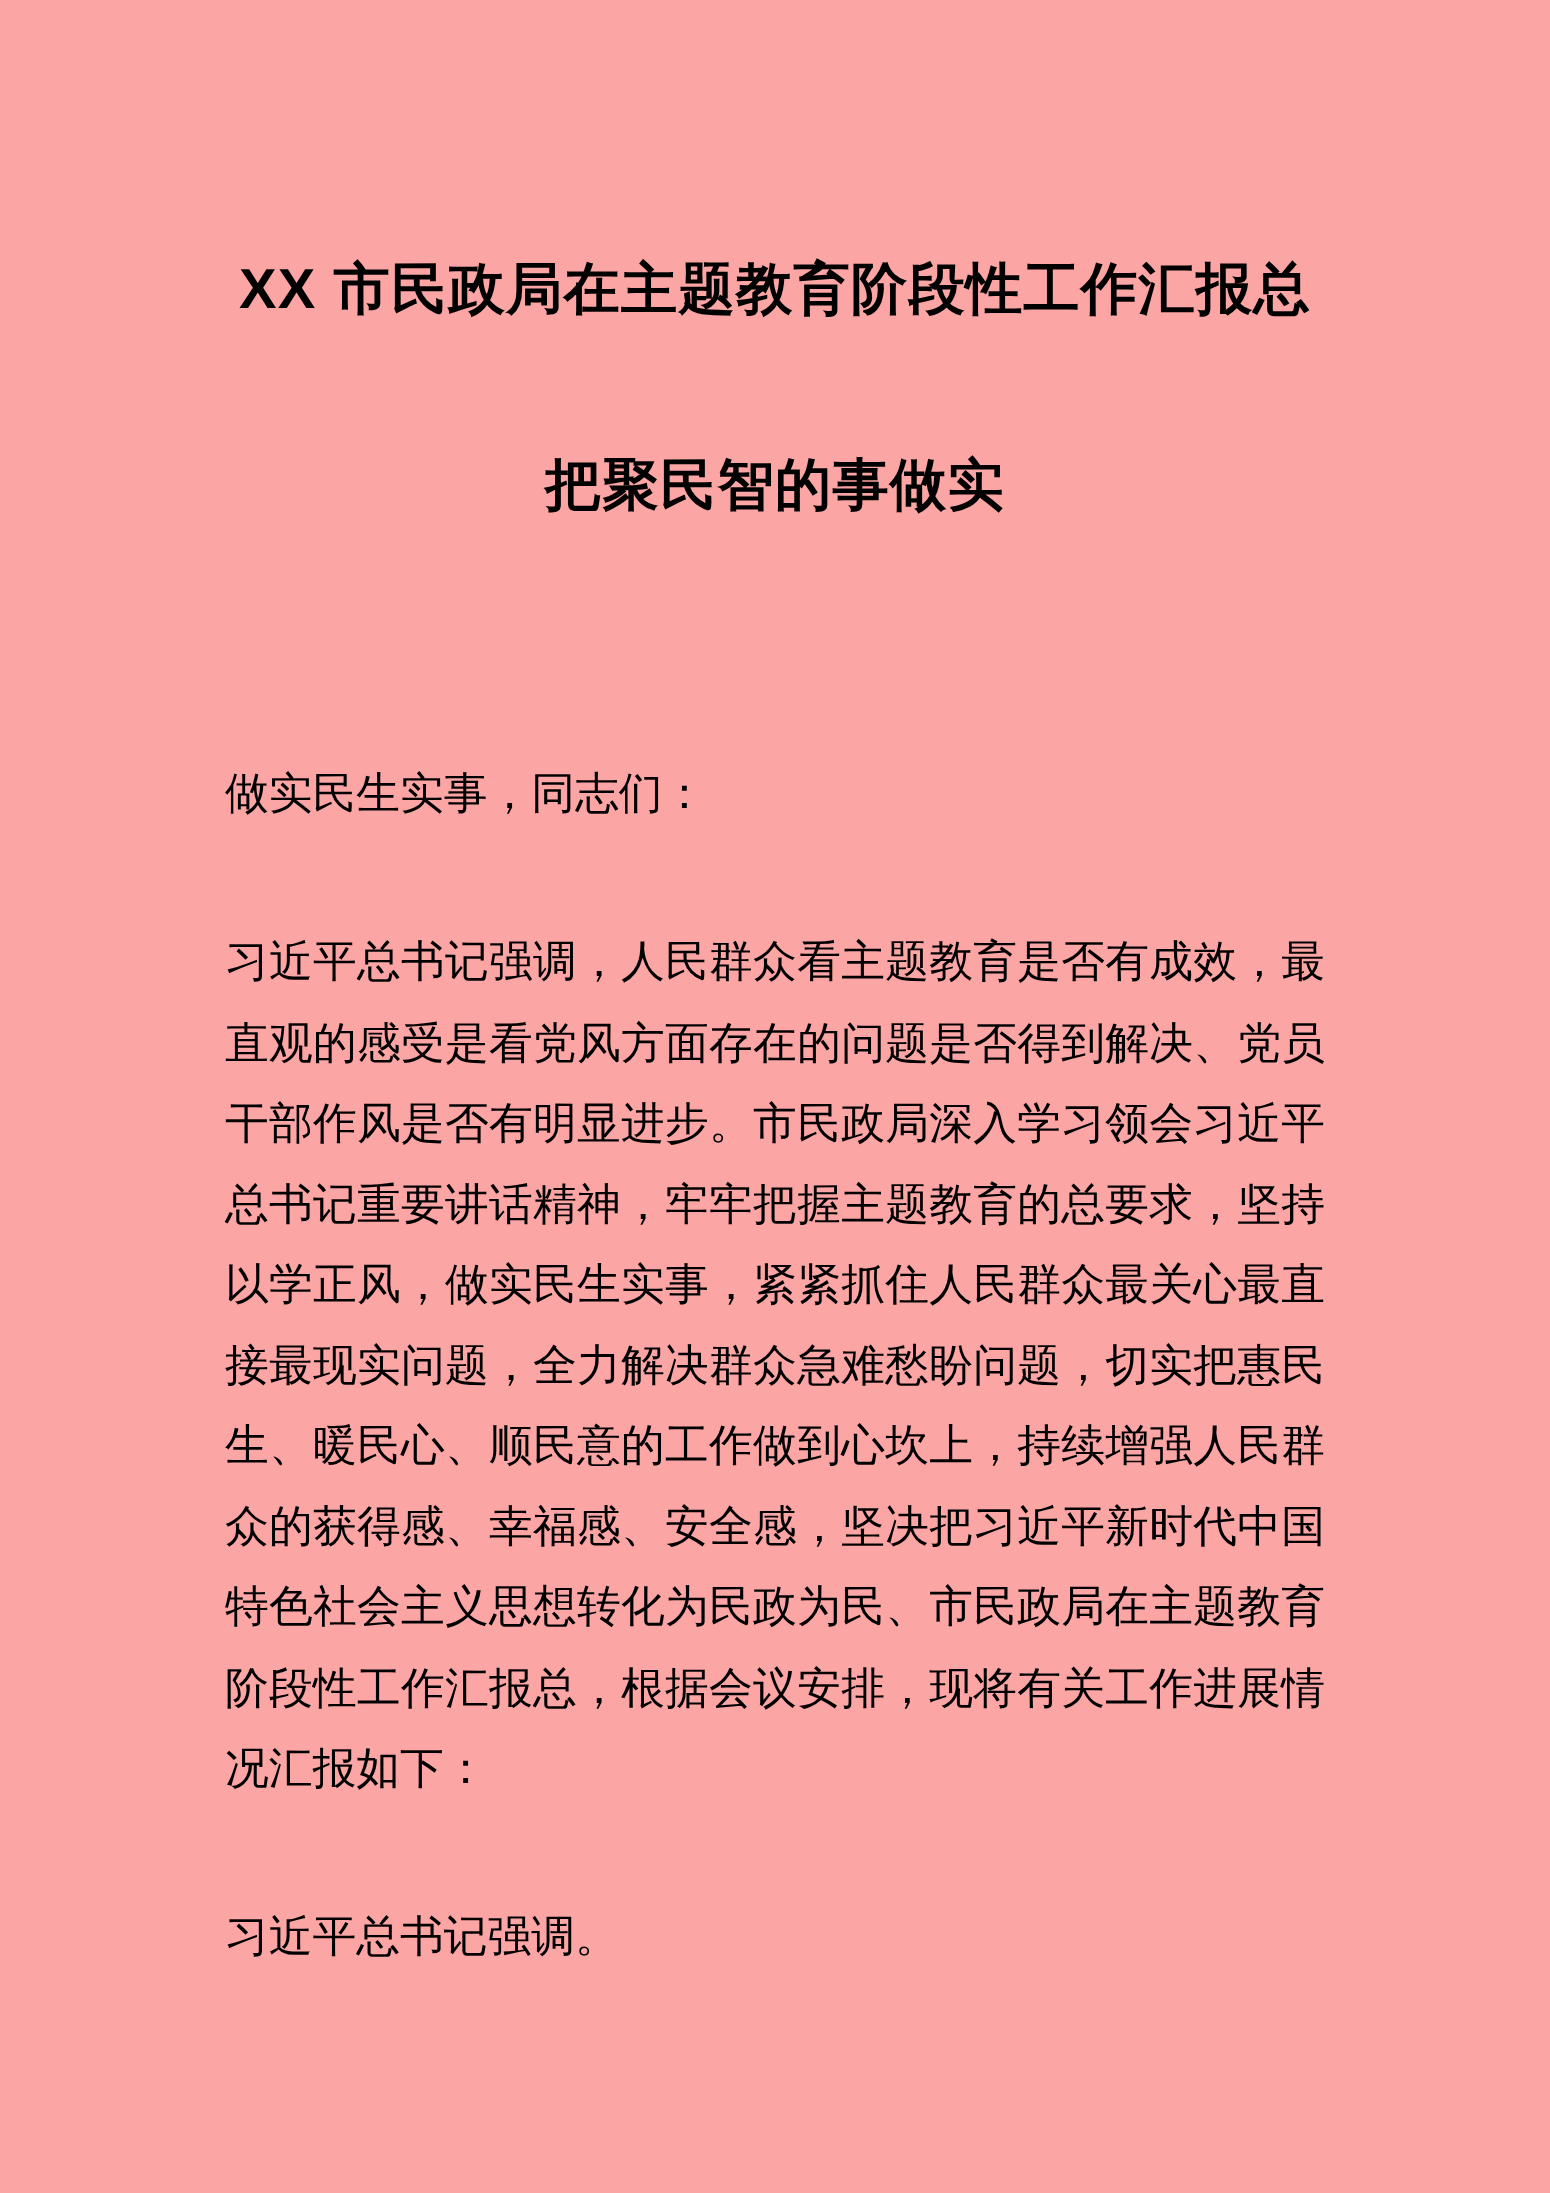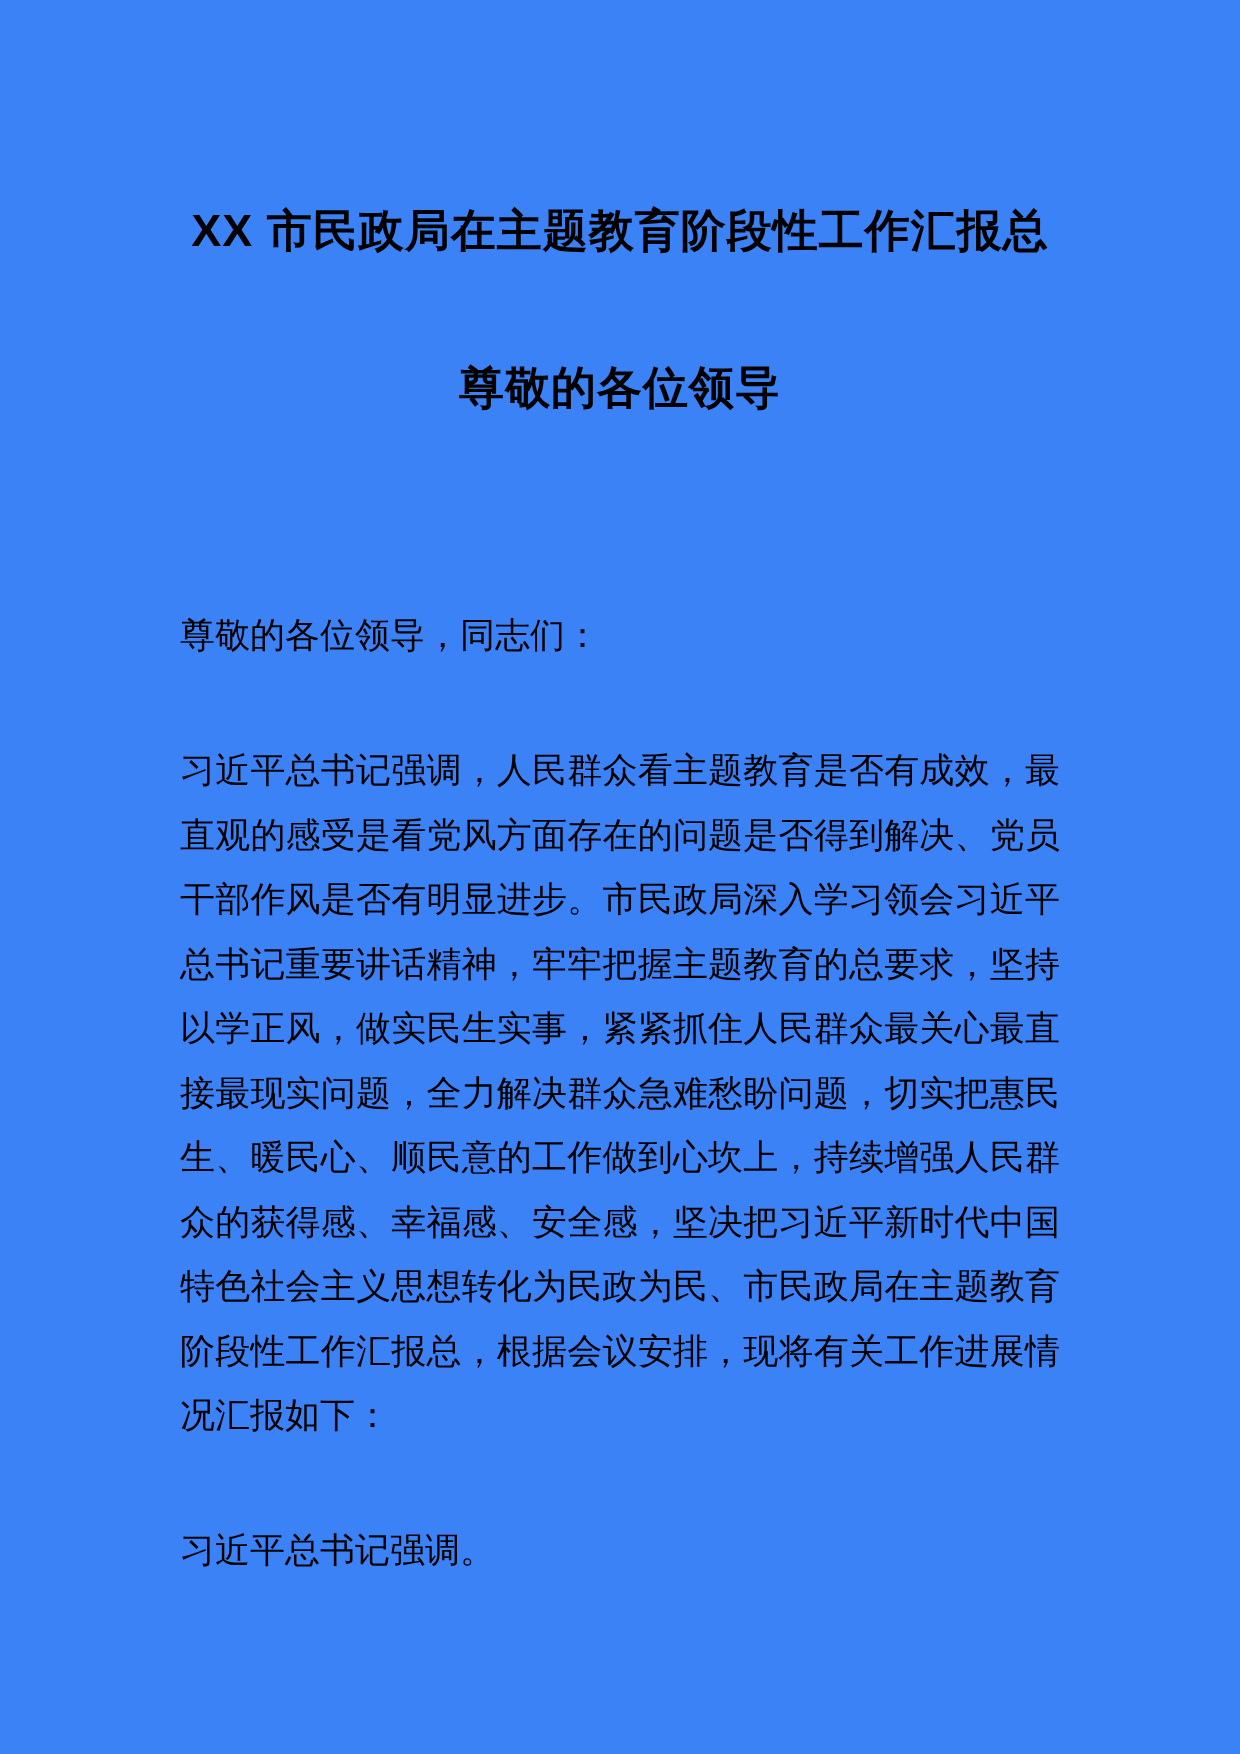--- a/index.html
+++ b/index.html
@@ -6,21 +6,21 @@
 
   html, body {
     background: #ffffff;
   }
 
   .page {
     position: relative;
     width: 1240px;
     height: 1754px;
     margin: 0 auto;
-    background: #3b82f6;
+    background: #fca5a5;
     color: #000000;
     font-family: "Liberation Sans", sans-serif;
     padding: 152px 180px 0 180px;
     overflow: hidden;
   }
 
   .doc-title {
     font-size: 45px;
     font-weight: 700;
     line-height: 157px;
@@ -50,22 +50,22 @@
     margin-top: 70.5px;
   }
 </style>
 </head>
 <body>
 
 <div class="page">
 
   <h1 class="doc-title">
     <span class="title-line">XX 市民政局在主题教育阶段性工作汇报总</span>
-    <span class="title-line">尊敬的各位领导</span>
+    <span class="title-line">把聚民智的事做实</span>
   </h1>
 
   <div class="doc-body">
-    <p class="para">尊敬的各位领导，同志们：</p>
+    <p class="para">做实民生实事，同志们：</p>
     <p class="para">习近平总书记强调，人民群众看主题教育是否有成效，最直观的感受是看党风方面存在的问题是否得到解决、党员干部作风是否有明显进步。市民政局深入学习领会习近平总书记重要讲话精神，牢牢把握主题教育的总要求，坚持以学正风，做实民生实事，紧紧抓住人民群众最关心最直接最现实问题，全力解决群众急难愁盼问题，切实把惠民生、暖民心、顺民意的工作做到心坎上，持续增强人民群众的获得感、幸福感、安全感，坚决把习近平新时代中国特色社会主义思想转化为民政为民、市民政局在主题教育阶段性工作汇报总，根据会议安排，现将有关工作进展情况汇报如下：</p>
     <p class="para">习近平总书记强调。</p>
   </div>
 
 </div>
 
 </body></html>

